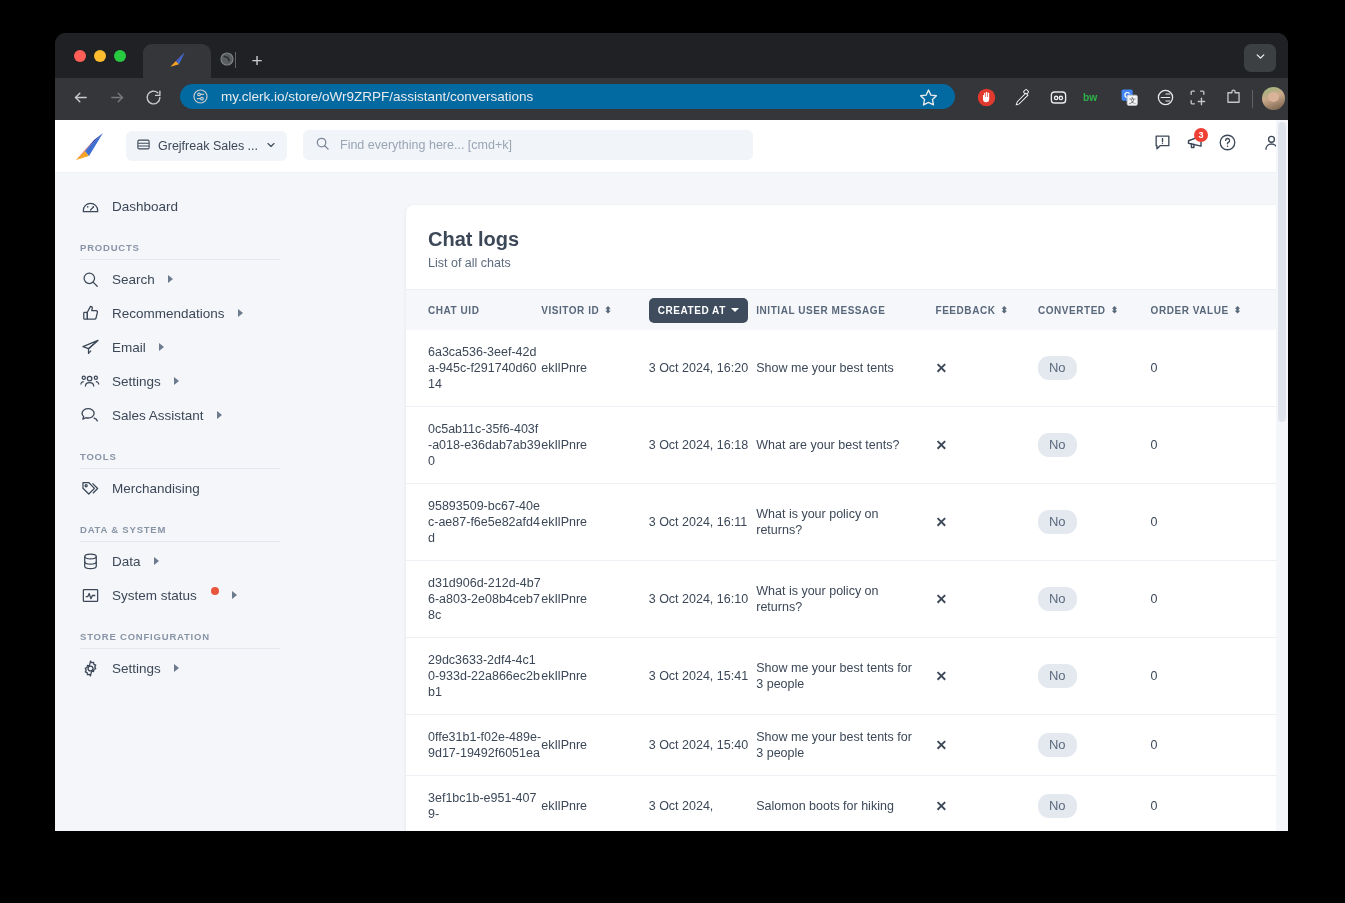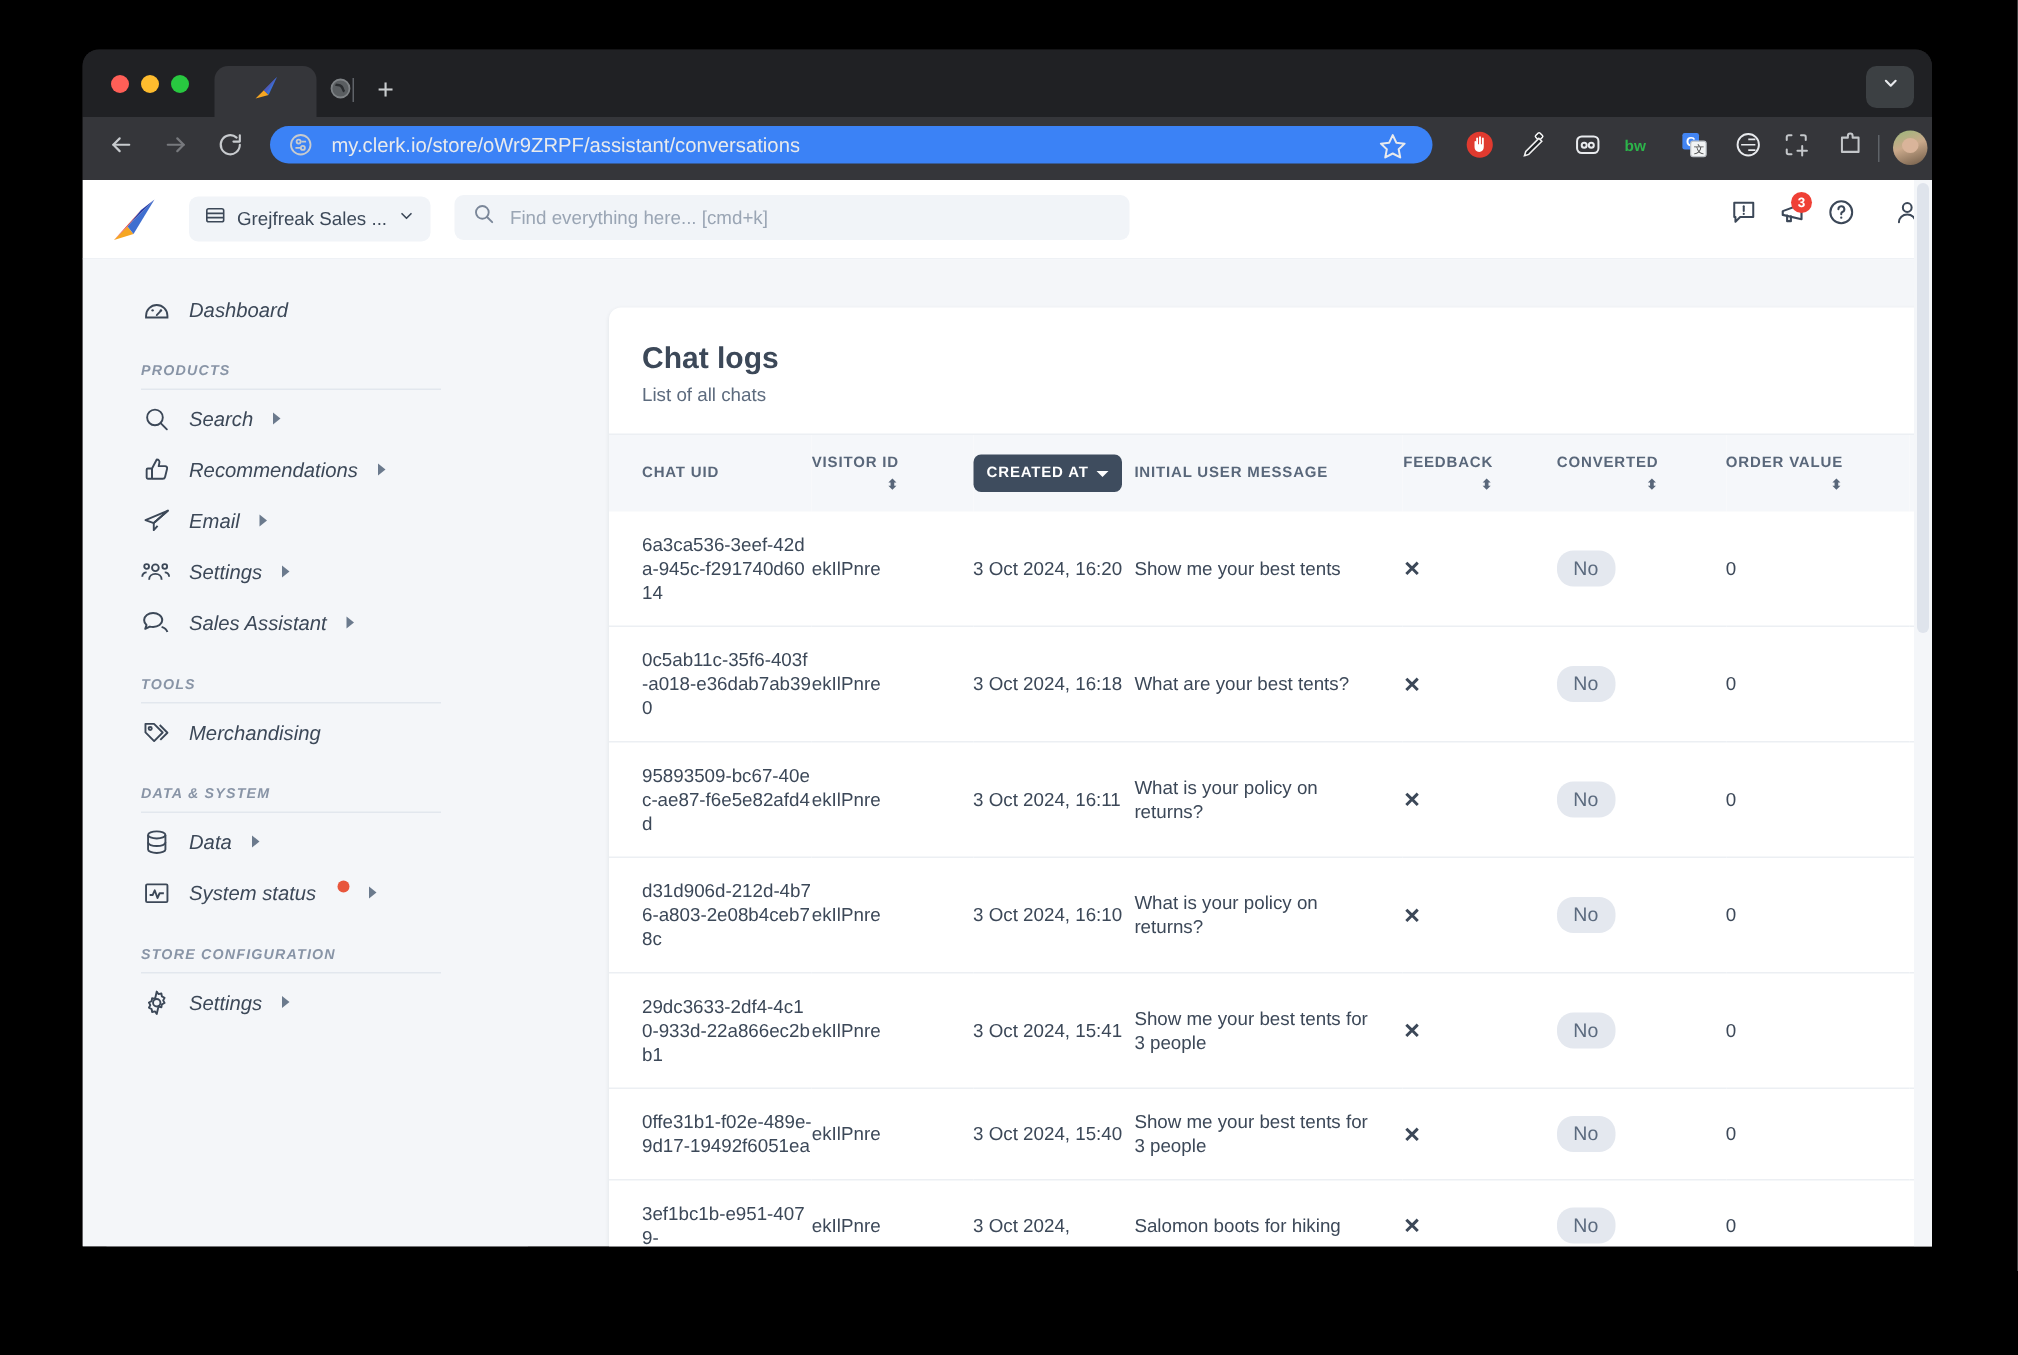--- a/index.html
+++ b/index.html
@@ -78,21 +78,21 @@
     display: flex; align-items: center; justify-content: center;
     cursor: pointer;
   }
   #nav-back { left: 13px; }
   #nav-fwd  { left: 50px; opacity: .45; }
   #nav-reload { left: 86px; }
 
   #omnibox {
     position: absolute; left: 125px; top: 6px;
     width: 775px; height: 25px;
-    background: #3b82f6;
+    background: #0369a1;
     border-radius: 16px;
     display: flex; align-items: center;
     padding: 0 10px 0 12px;
     cursor: text;
   }
   #omnibox .site-ic { width: 17px; height: 17px; margin-right: 12px; flex: none; }
   #url-text {
     color: #e8eaed; font-size: 13.5px;
     white-space: nowrap; overflow: hidden;
   }
@@ -174,25 +174,24 @@
     background: #ef4036; color: #fff;
     font-size: 9px; font-weight: bold;
     display: flex; align-items: center; justify-content: center;
   }
 
   
   #body-split { position: relative; height: 658px; background: #f4f6f9; }
 
   
   #sidebar {
-    position: absolute; left: 16px; top: 0;
+    position: absolute; left: 2px; top: 0;
     width: 281px; height: 658px;
     background: #f4f6f9;
     padding-top: 16px;
-    font-style: italic;
   }
   .nav-item {
     display: flex; align-items: center;
     height: 34px;
     padding-left: 23px;
     gap: 12px;
     cursor: pointer;
   }
   .nav-item .lbl {
     font-size: 13.5px; color: #3c4858;
@@ -235,21 +234,21 @@
   table { width: 100%; border-collapse: collapse; table-layout: fixed; }
   thead tr { background: #f5f7fa; }
   th {
     text-align: left;
     font-size: 10px; font-weight: bold; letter-spacing: .55px;
     color: #59677a;
     padding: 13px 0 13px 0;
     height: 40px;
     vertical-align: middle;
   }
-  th .thin { display: inline-flex; align-items: flex-end; gap: 5px; flex-direction: column; }
+  th .thin { display: inline-flex; align-items: center; gap: 5px; }
   th.sorted-col { padding: 0; }
   .sort-pill {
     display: inline-flex; align-items: center; gap: 5px;
     background: #3e4c5e; color: #fff;
     border-radius: 5px;
     padding: 7px 9px;
     cursor: pointer;
     font-size: 10px; font-weight: bold; letter-spacing: .55px;
   }
   .updown { font-size: 9px; color: #59677a; line-height: 1; }

